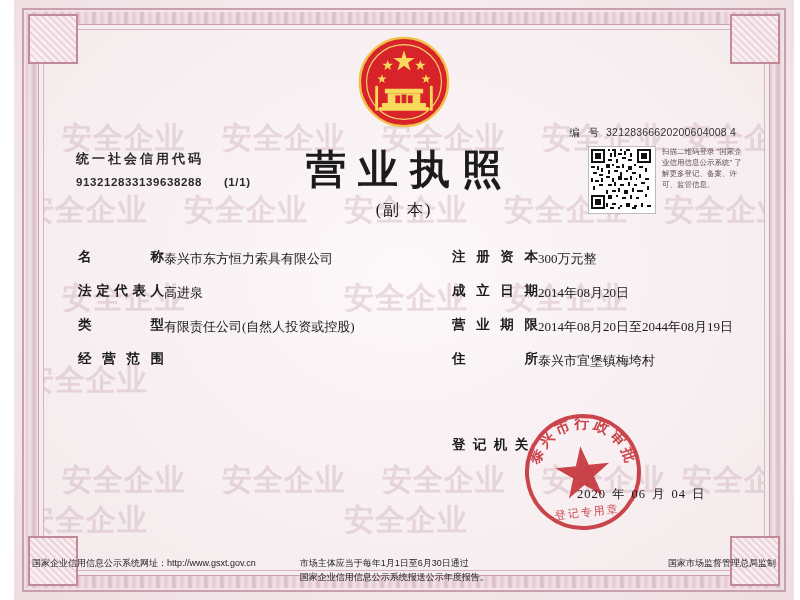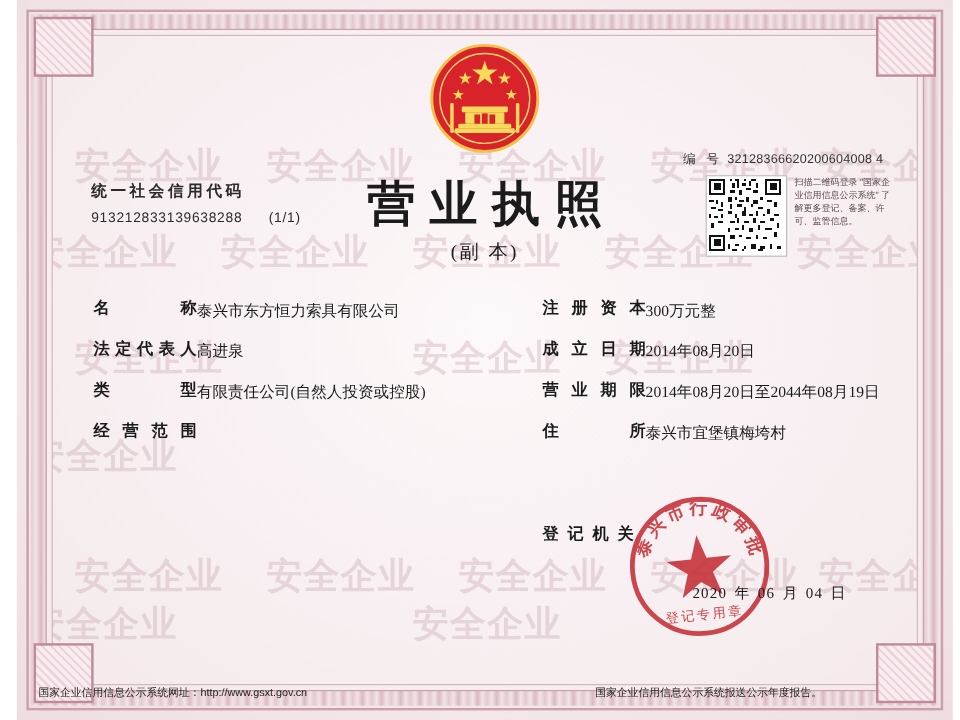--- a/index.html
+++ b/index.html
@@ -136,20 +136,21 @@
     font-family: "Liberation Serif", serif;
     font-weight: bold;
   }
   .uscc-value {
     position: absolute;
     left: 62px;
     top: 176px;
     font-size: 11.5px;
     color: #2b2b2b;
     letter-spacing: 0.6px;
+    font-weight: bold;
   }
   .uscc-value .seq { margin-left: 22px; }
 
   .title {
     position: absolute;
     left: 50%;
     transform: translateX(-50%);
     top: 142px;
     font-family: "Liberation Serif", serif;
     font-weight: bold;
@@ -489,17 +490,19 @@
     </svg>
   </div>
 
   <div class="reg-date">
     <span>2020</span><span>年</span><span>06</span><span>月</span><span>04</span><span>日</span>
   </div>
 
   <div class="footer">
     <div class="f-left">国家企业信用信息公示系统网址：http://www.gsxt.gov.cn</div>
     <div class="f-mid">
+      <div>市场主体应当于每年1月1日至6月30日通过</div>
       <div>国家企业信用信息公示系统报送公示年度报告。</div>
     </div>
+    <div class="f-right">国家市场监督管理总局监制</div>
   </div>
 
 </div>
 
 </body></html>

